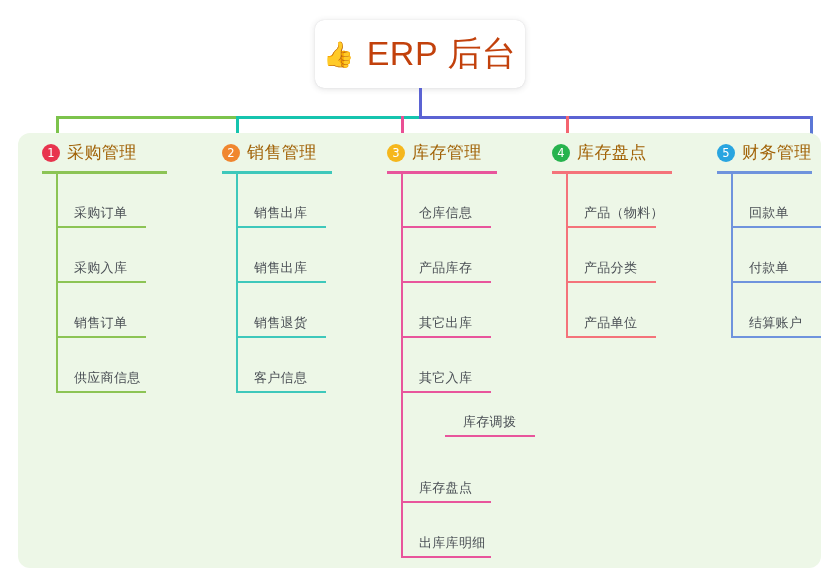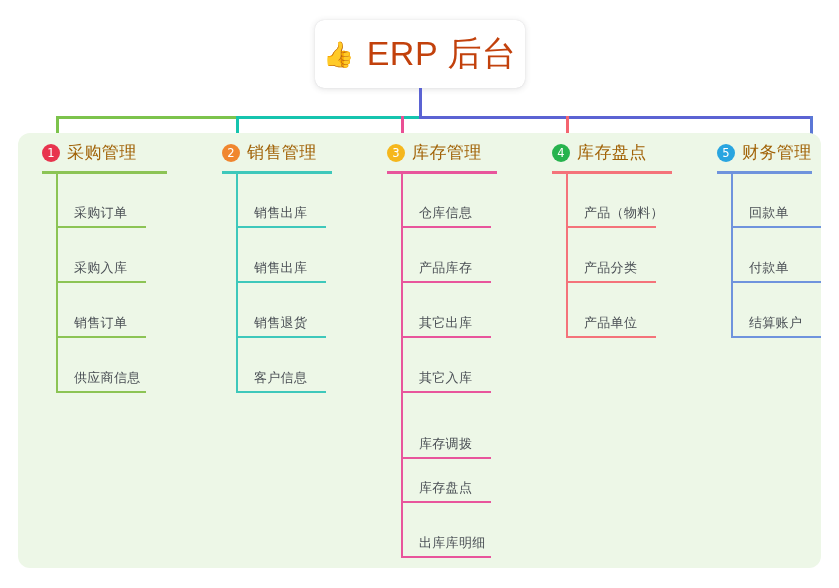--- a/index.html
+++ b/index.html
@@ -143,21 +143,21 @@
             <div class="leaf-rule" style="width: 90px; background: rgb(232, 85, 156);"></div>
           </div>
           <div class="leaf" style="top: 159px; height: 46px; width: 90px;">
             <span class="leaf-label">其它出库</span>
             <div class="leaf-rule" style="width: 90px; background: rgb(232, 85, 156);"></div>
           </div>
           <div class="leaf" style="top: 214px; height: 46px; width: 90px; text-align: center;">
             <span class="leaf-label">其它入库</span>
             <div class="leaf-rule" style="width: 90px; background: rgb(232, 85, 156);"></div>
           </div>
-          <div class="leaf" style="top: 280px; height: 46px; width: 90px;">
+          <div class="leaf" style="top: 258px; height: 46px; width: 90px; margin-left: 44px;">
             <span class="leaf-label">库存调拨</span>
             <div class="leaf-rule" style="width: 90px; background: rgb(232, 85, 156);"></div>
           </div>
           <div class="leaf" style="top: 324px; height: 46px; width: 90px;">
             <span class="leaf-label">库存盘点</span>
             <div class="leaf-rule" style="width: 90px; background: rgb(232, 85, 156);"></div>
           </div>
           <div class="leaf" style="top: 379px; height: 46px; width: 90px;">
             <span class="leaf-label">出库库明细</span>
             <div class="leaf-rule" style="width: 90px; background: rgb(232, 85, 156);"></div>

